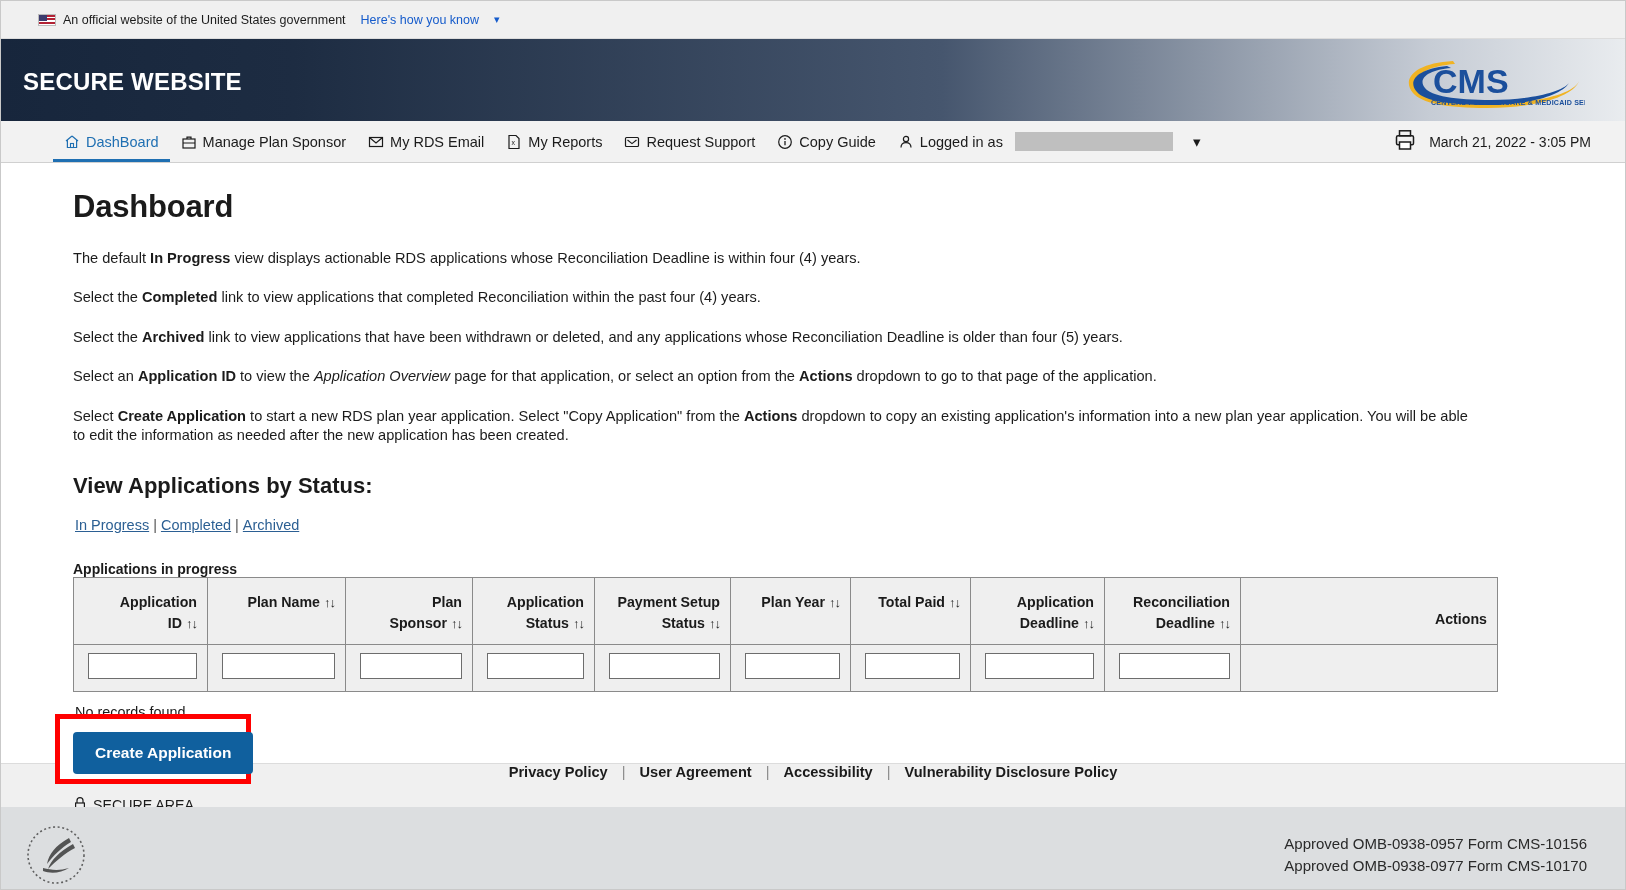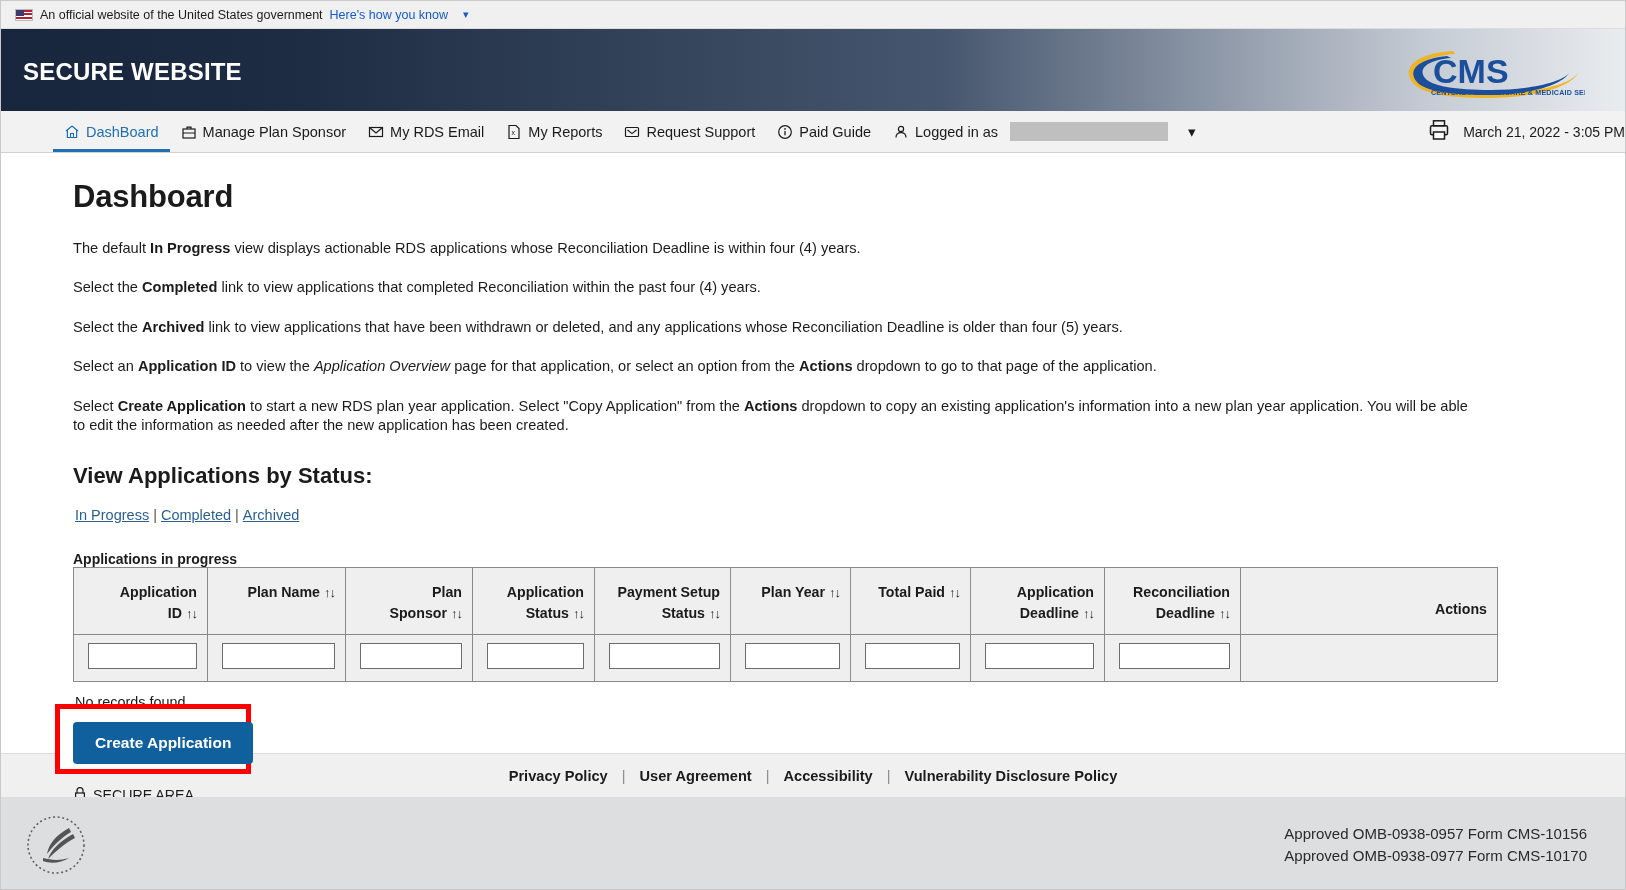--- a/index.html
+++ b/index.html
@@ -13,26 +13,26 @@
   .page {
     position: relative;
     width: 1626px; height: 890px;
     overflow: hidden;
     background: #fff;
     border: 1px solid #c9c9c9;
   }
 
   
   .usa-banner {
-    height: 28px;
+    height: 38px;
     background: #f0f0f0;
     border-bottom: 1px solid #dcdcdc;
     display: flex;
     align-items: center;
-    padding-left: 14px;
+    padding-left: 37px;
     font-size: 12.5px;
     color: #1b1b1b;
     gap: 7px;
   }
   .flag-icon {
     width: 18px; height: 12px;
     display: inline-block;
     position: relative;
     overflow: hidden;
     border: 0.5px solid #bbb;
@@ -47,21 +47,21 @@
   }
   .flag-icon .canton {
     position: absolute; left: 0; top: 0;
     width: 8px; height: 6.8px;
     background: #3c3b6e;
   }
   .banner-text { white-space: nowrap; }
   .banner-link {
     color: #155bcb;
     text-decoration: none;
-    margin-left: 0;
+    margin-left: 8px;
     white-space: nowrap;
   }
   .banner-chevron {
     margin-left: 8px;
     color: #155bcb;
     font-size: 11px;
     line-height: 1;
   }
 
   
@@ -146,20 +146,21 @@
     position: absolute;
     left: 0; right: 0; bottom: 0;
     height: 3px;
     background: #1f6fb2;
   }
   .nav-icon { display: flex; align-items: center; }
   .nav-right {
     margin-left: auto;
     display: flex;
     align-items: center;
+    padding-right: 34px;
     gap: 12px;
   }
   .user-redact {
     width: 158px; height: 19px;
     background: #bfbfbf;
     display: inline-block;
     margin-left: 6px;
   }
   .dd-caret {
     font-size: 15px;
@@ -302,21 +303,21 @@
     font-size: 14.2px;
     color: #1b1b1b;
   }
 
   
   .footer-links {
     background: #f0f0f0;
     border-top: 1px solid #dcdcdc;
     height: 44px;
     display: flex;
-    align-items: center;
+    align-items: flex-start;
     justify-content: center;
     gap: 0px;
     font-size: 14.6px;
     font-weight: 700;
     color: #1b1b1b;
   }
   .footer-links a {
     color: #1b1b1b;
     text-decoration: none;
     padding: 0 14px;
@@ -420,21 +421,21 @@
     </div>
 
     <div class="nav-item">
       <span class="nav-icon">
         <svg width="16" height="16" viewBox="0 0 16 16">
             <circle cx="8" cy="8" r="6.3" fill="none" stroke="#1b1b1b" stroke-width="1.2"></circle>
             <path d="M8 7 V11.2" stroke="#1b1b1b" stroke-width="1.3"></path>
             <circle cx="8" cy="4.9" r="0.85" fill="#1b1b1b"></circle>
           </svg>
       </span>
-      <span>Paid Guide</span>
+      <span>Copy Guide</span>
     </div>
 
     <div class="nav-item">
       <span class="nav-icon">
         <svg width="16" height="16" viewBox="0 0 16 16">
             <circle cx="8" cy="5" r="2.6" fill="none" stroke="#1b1b1b" stroke-width="1.2"></circle>
             <path d="M3 13.6 C3 10.2 5.4 8.6 8 8.6 C10.6 8.6 13 10.2 13 13.6" fill="none" stroke="#1b1b1b" stroke-width="1.2"></path>
           </svg>
       </span>
       <span>Logged in as</span>

